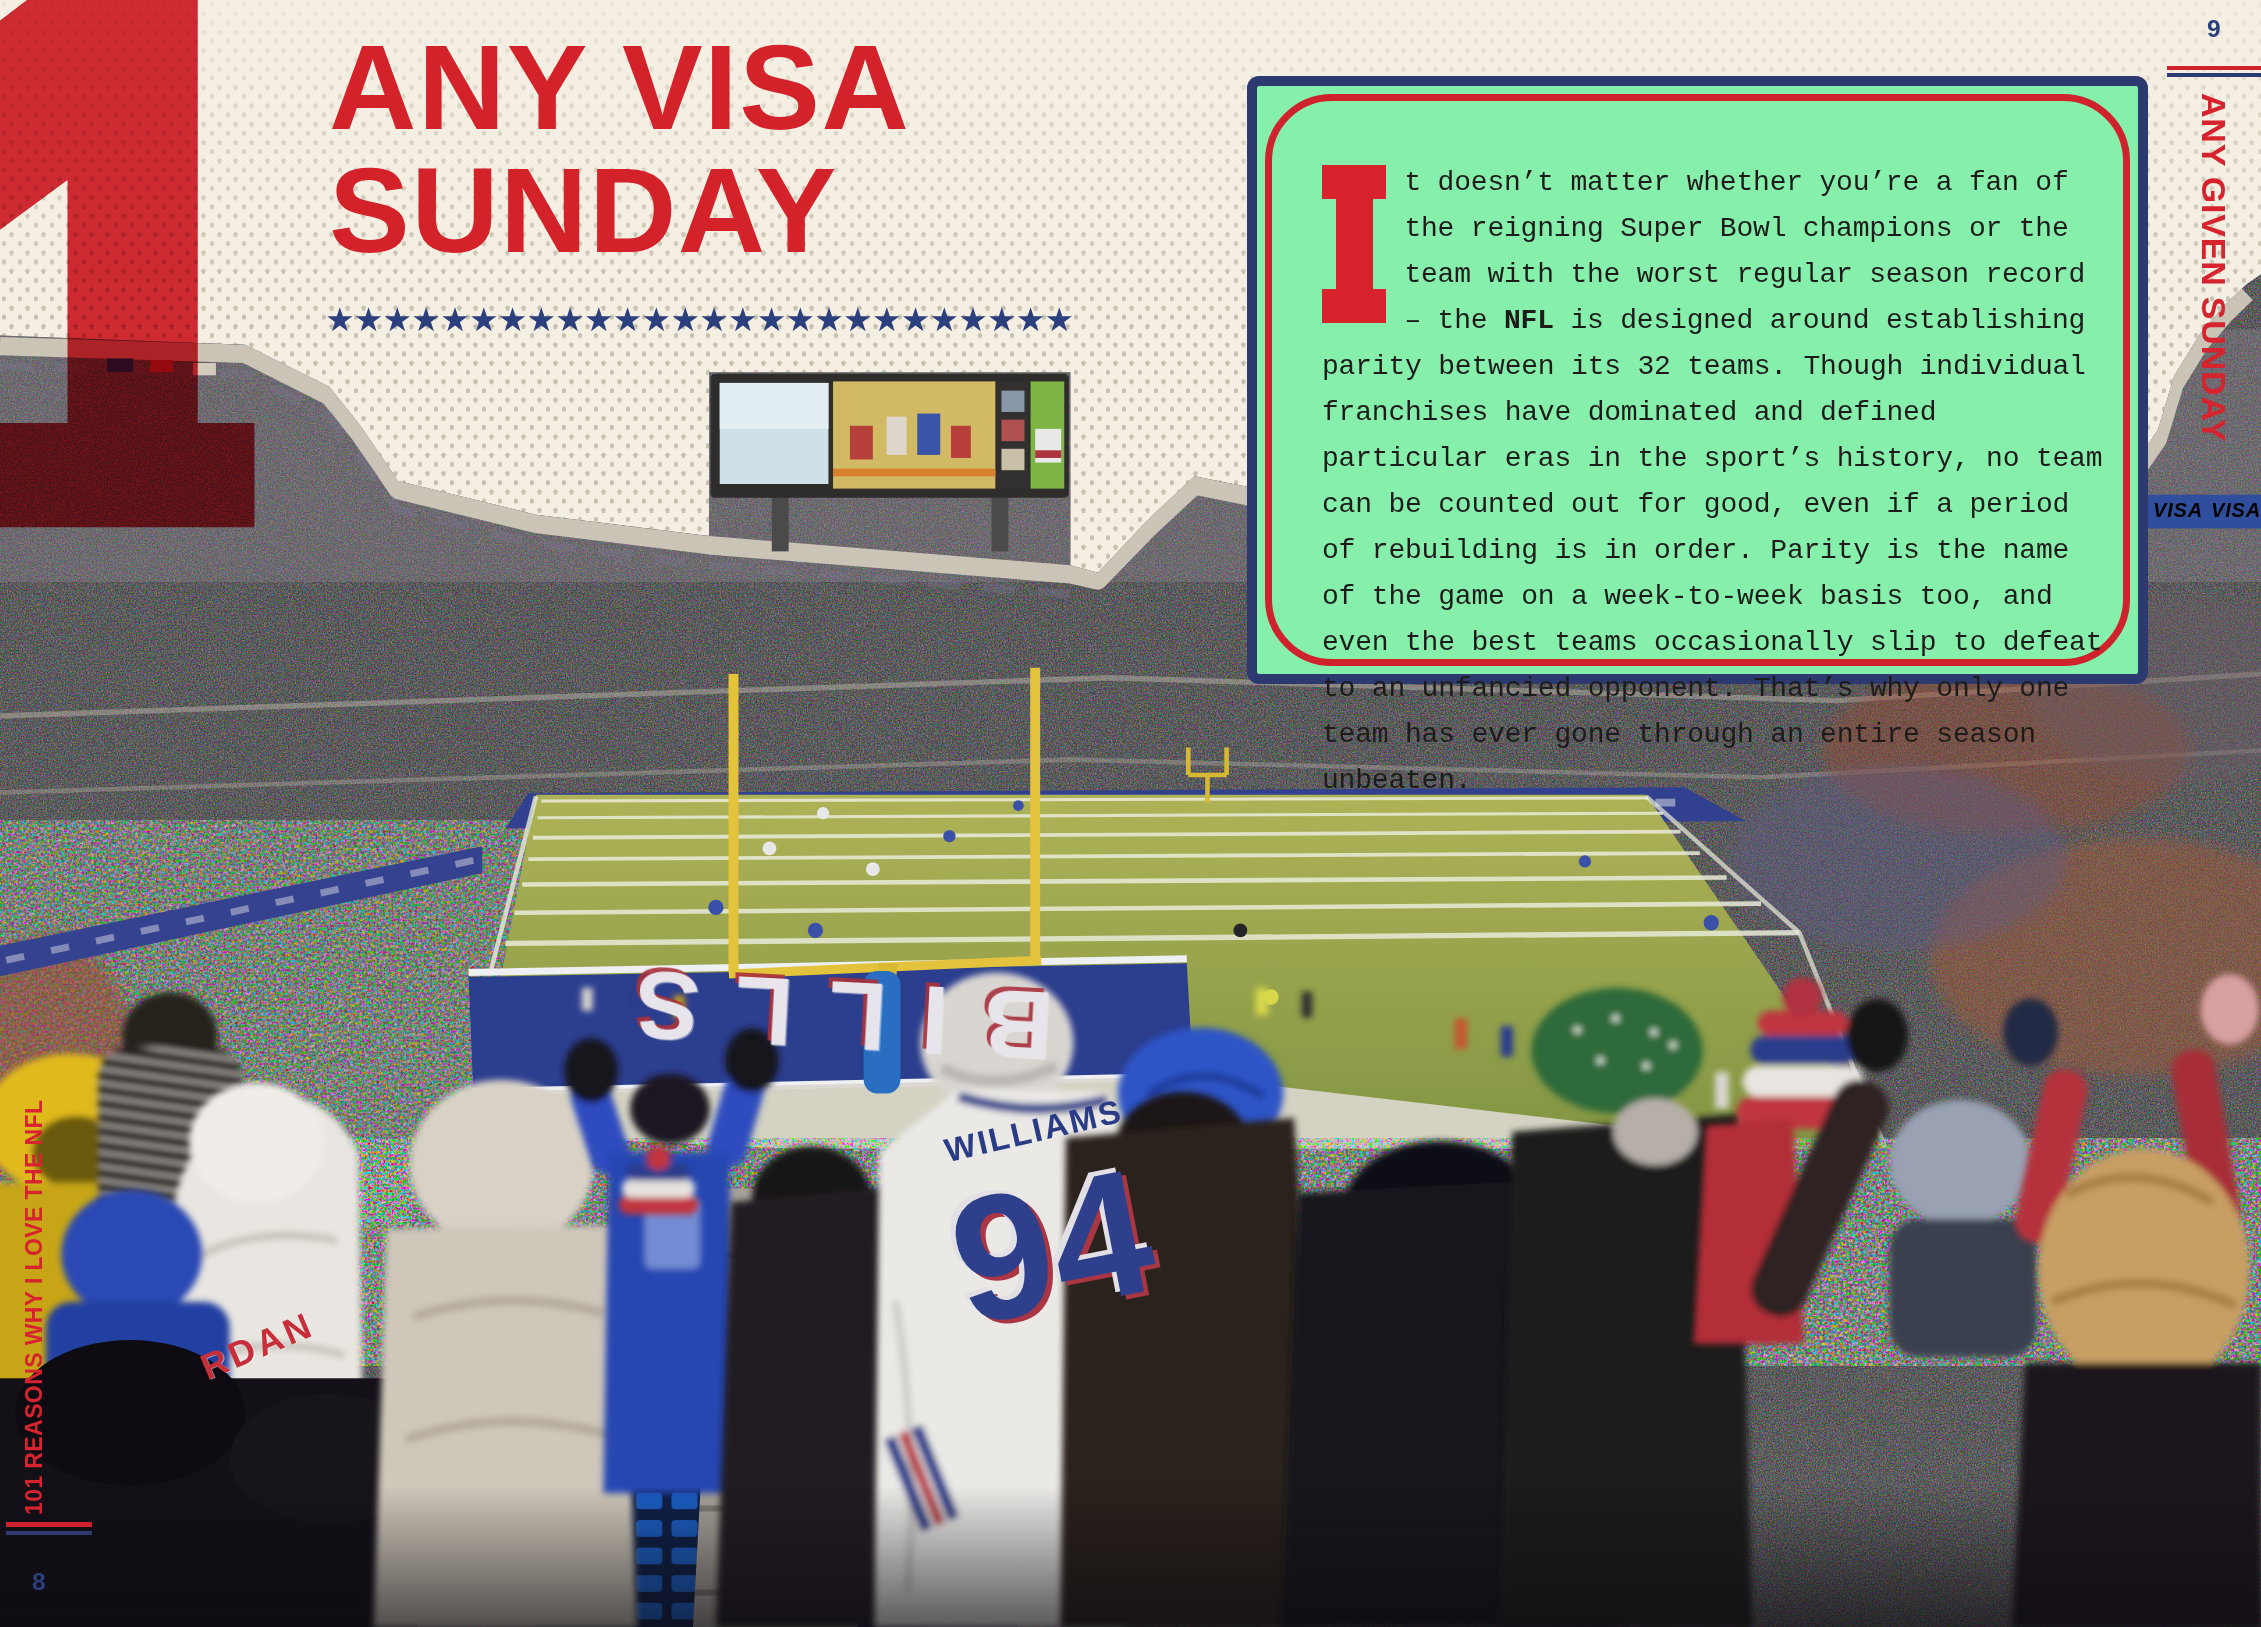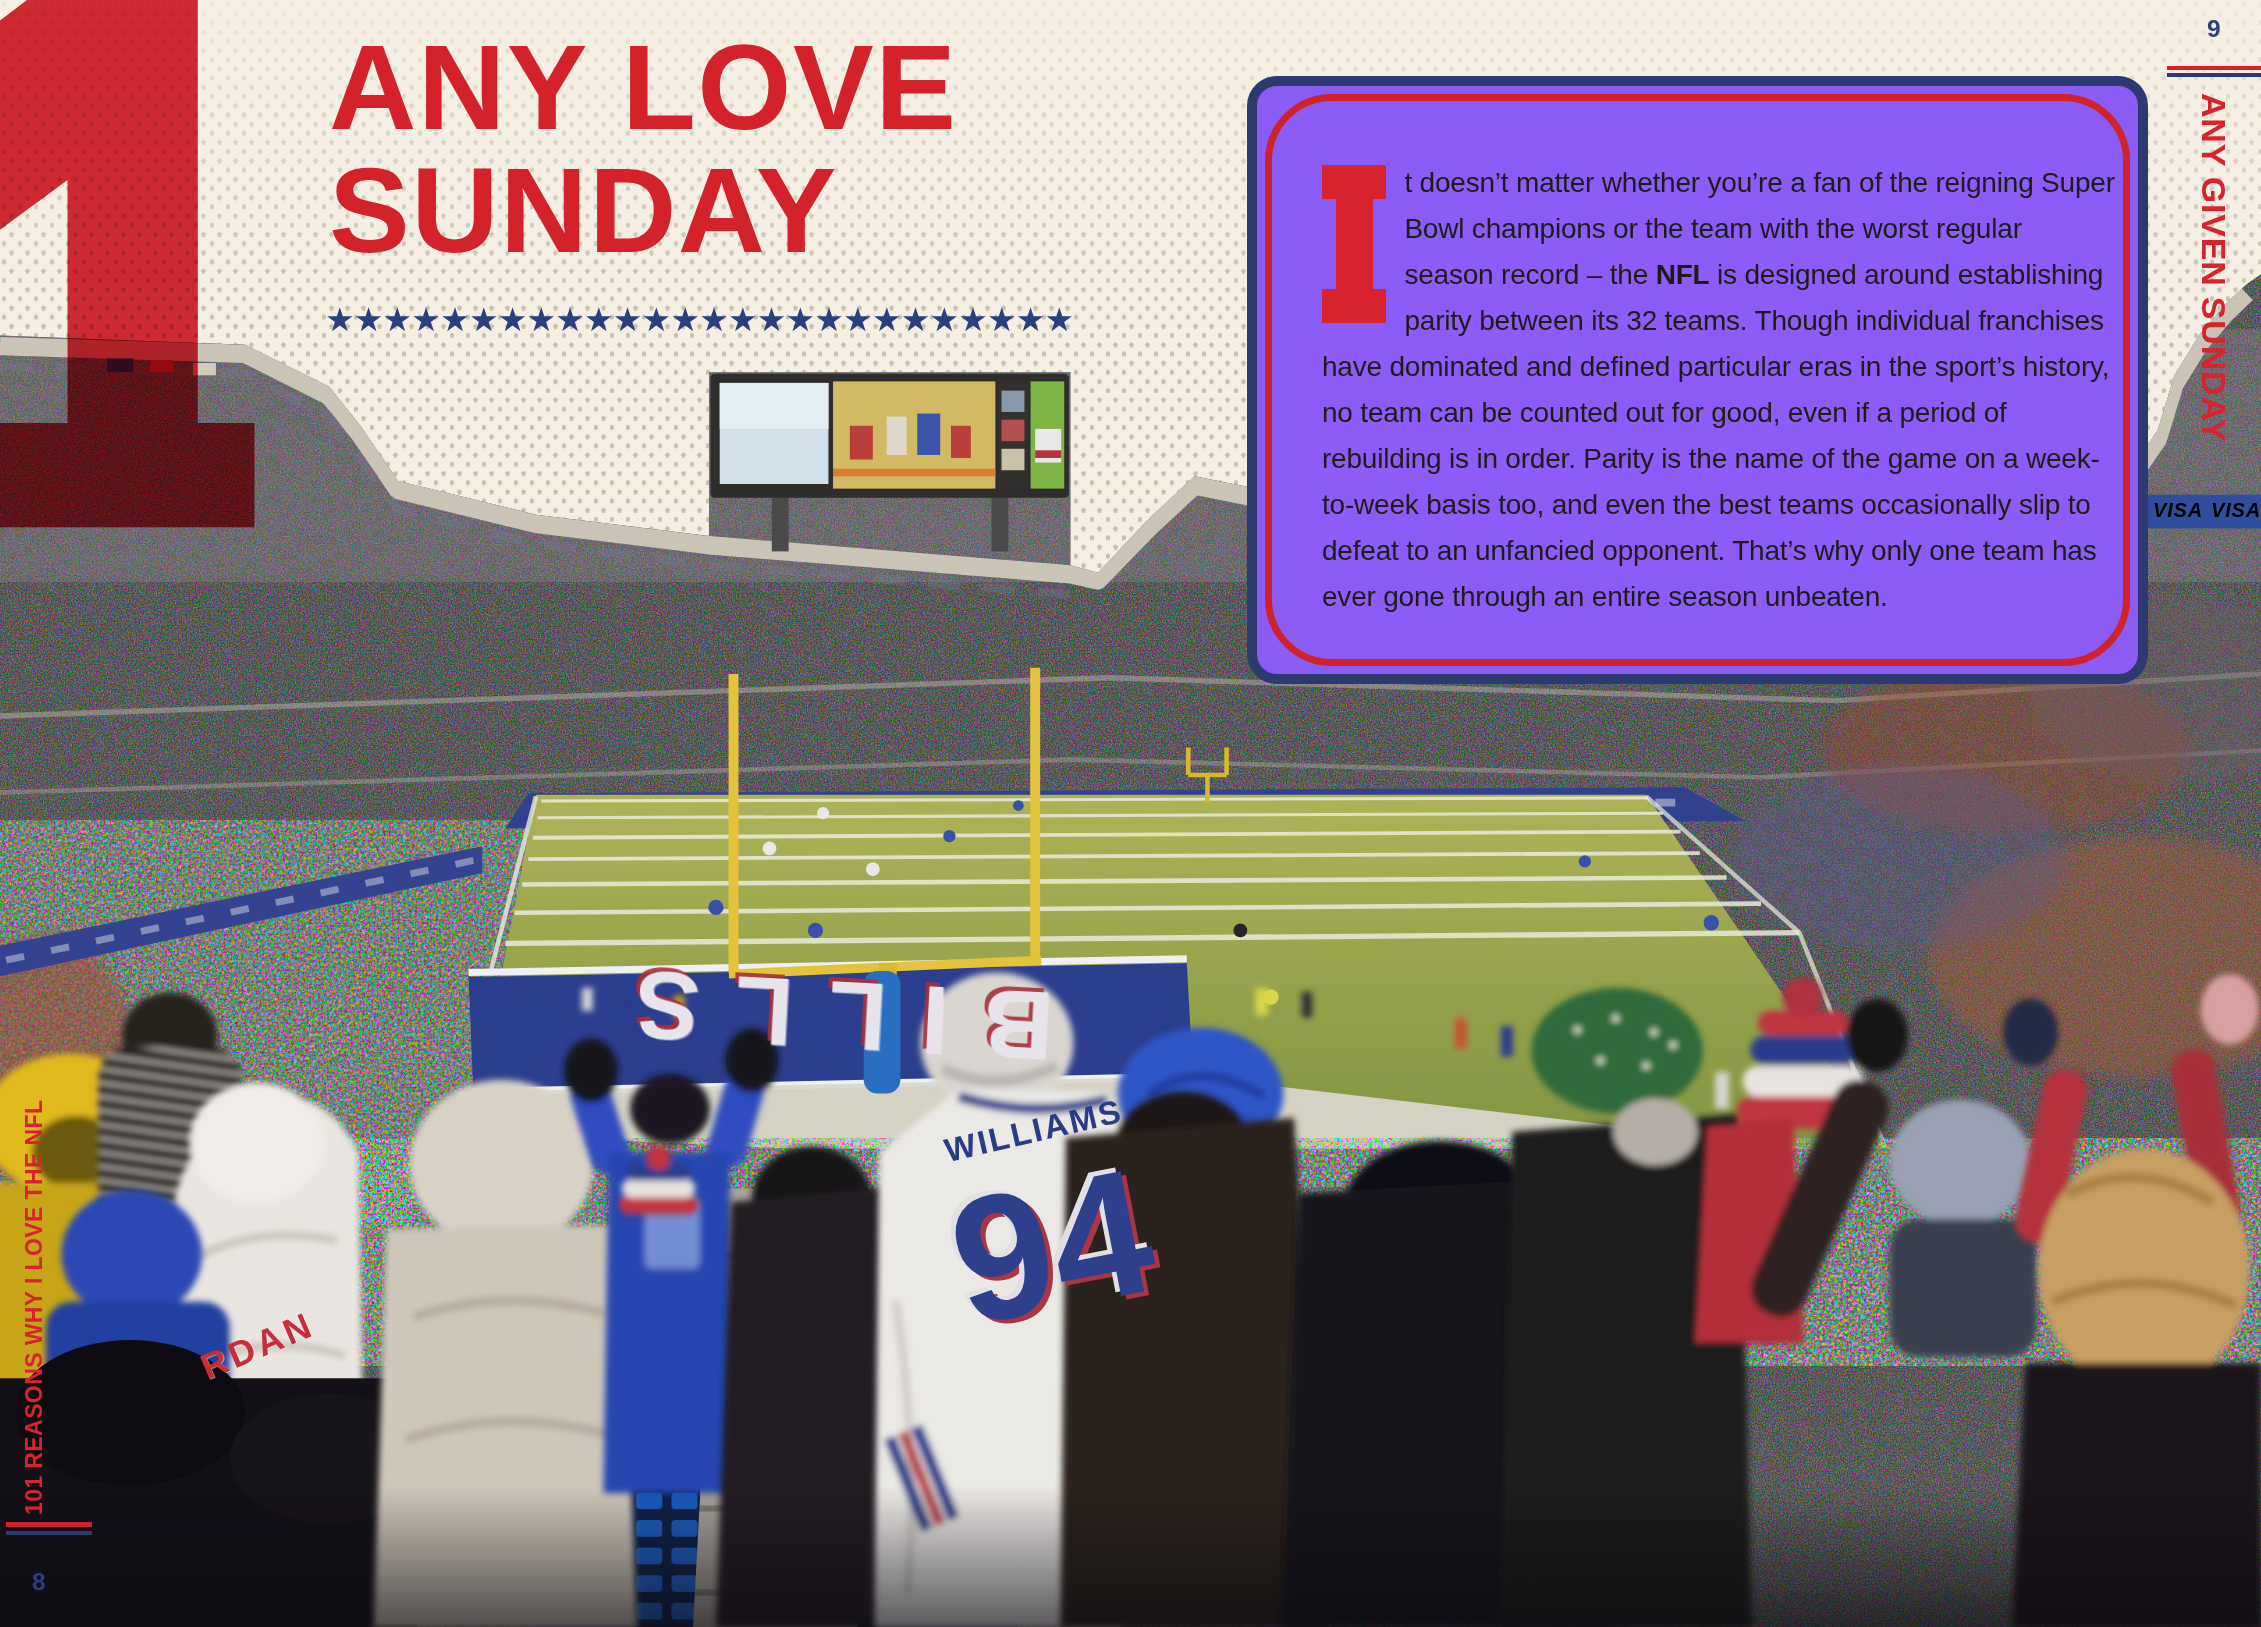--- a/index.html
+++ b/index.html
@@ -48,21 +48,21 @@
   .numeral{position:absolute; left:0; top:0; z-index:3; mix-blend-mode:multiply; opacity:.96;}
   .numeral-label{position:absolute; width:0.8px; height:0.8px; overflow:hidden; clip:rect(0 0 0 0);}
 
   .title{position:absolute; left:329px; top:26px; z-index:4; color:#d4222b;
     font-size:121px; line-height:123px; font-weight:900; letter-spacing:1.5px;}
   .stars{position:absolute; left:325px; top:300px; z-index:4; color:#2c3f7d;
     font-size:33px; letter-spacing:-0.8px; font-family:"DejaVu Sans",sans-serif;}
 
   
   .intro-box{position:absolute; left:1247px; top:76px; width:901px; height:608px; z-index:5;
-    box-sizing:border-box; border:10.7px solid #2c3a70; border-radius:30px; background:#8b5cf6;}
+    box-sizing:border-box; border:10.7px solid #2c3a70; border-radius:12px; background:#86efac;font-family:Liberation Mono, monospace;}
   .intro-ring{position:absolute; inset:7.7px; border:7.7px solid #cf222c; border-radius:67px;}
   .intro-text{position:absolute; left:65px; top:74px; width:796px;
     font-size:28px; line-height:46px; color:#1e1c1a; letter-spacing:-0.2px;}
   .intro-text b{font-weight:700;}
   .dropcap{position:relative; float:left; width:64px; height:158px; margin:4.6px 18.4px 9.2px 0;}
   .dropcap .dc-stem{position:absolute; left:13.8px; top:0; bottom:0; width:37px; background:#d8232e;}
   .dropcap .dc-top,.dropcap .dc-bot{position:absolute; left:0; width:64px; height:34px; background:#d8232e;}
   .dropcap .dc-top{top:0;} .dropcap .dc-bot{bottom:0;}
 
   
@@ -405,21 +405,21 @@
   <span class="ph-text visa2">VISA</span>
 
   <div class="numeral">
     <svg width="322" height="567" viewBox="0 0 420 740" xmlns="http://www.w3.org/2000/svg">
       <path fill="#d6232e" d="M88 -40 H258 V552 H332 V688 H-170 V552 H88 Z M88 -40 L-170 155 V425 L88 235 Z"></path>
     </svg>
     <span class="numeral-label">1</span>
   </div>
 
   <div class="title">
-    <div>ANY LOVE</div>
+    <div>ANY VISA</div>
     <div>SUNDAY</div>
   </div>
   <div class="stars">★★★★★★★★★★★★★★★★★★★★★★★★★★</div>
 
   <div class="intro-box">
     <div class="intro-ring"></div>
     <div class="intro-text">
       <span class="dropcap">
         <span class="dc-top"></span>
           <span class="dc-stem"></span>

